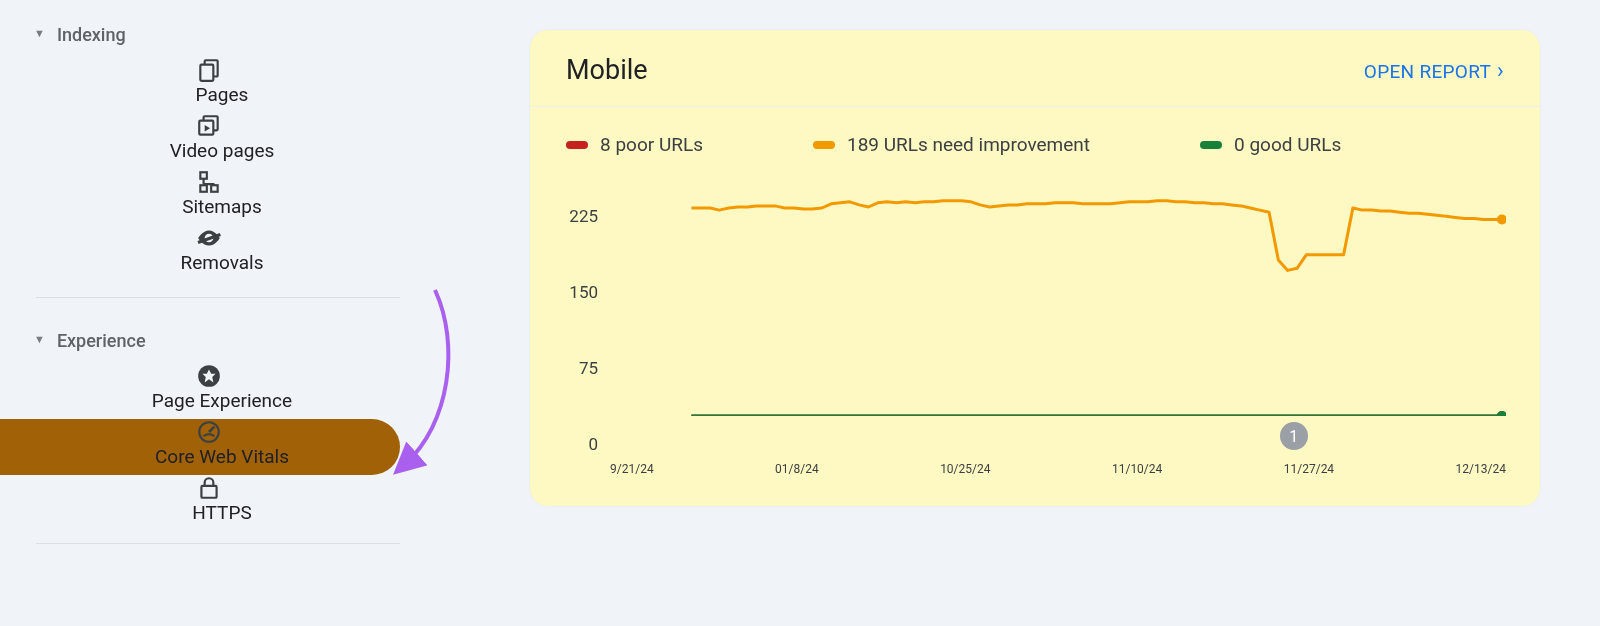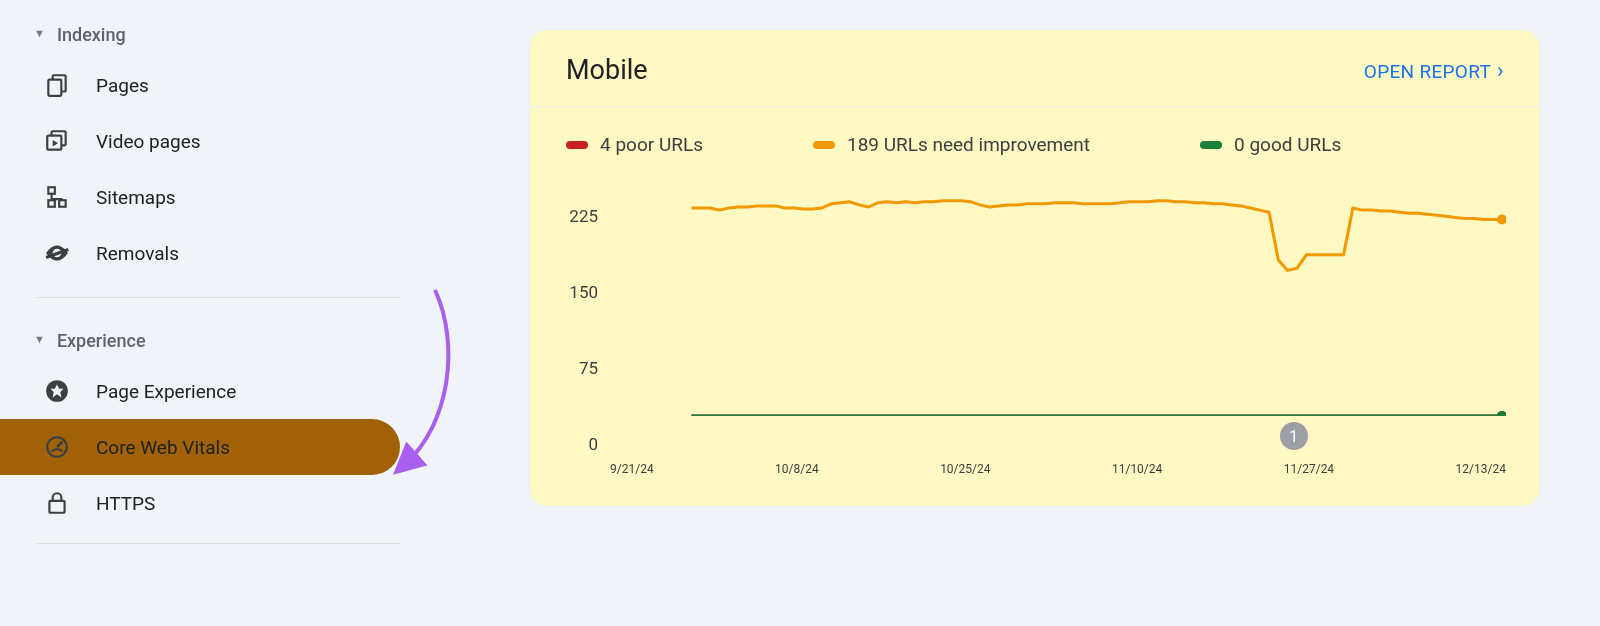--- a/index.html
+++ b/index.html
@@ -33,20 +33,21 @@
   }
   .nav-item {
     display: flex;
     align-items: center;
     height: 56px;
     padding-left: 44px;
     font-size: 19px;
     color: #202124;
     position: relative;
     border-radius: 0 28px 28px 0;
+    flex-direction: column;
   }
   .nav-item.active {
     background: #a16207;
   }
   .nav-item .icon-wrap {
     width: 26px;
     height: 26px;
     margin-right: 26px;
     display: flex;
     align-items: center;
@@ -267,21 +268,21 @@
       <div class="card-title">Mobile</div>
       <div class="open-report">
         <span>OPEN REPORT</span>
         <span class="chev">›</span>
       </div>
     </div>
 
     <div class="legend">
       <div class="legend-item">
         <span class="swatch sw-poor"></span>
-        <span>4 poor URLs</span>
+        <span>8 poor URLs</span>
       </div>
       <div class="legend-item">
         <span class="swatch sw-need"></span>
         <span>189 URLs need improvement</span>
       </div>
       <div class="legend-item">
         <span class="swatch sw-good"></span>
         <span>0 good URLs</span>
       </div>
     </div>
@@ -299,21 +300,21 @@
             <path d="M80.0 26.0 L89.1 26.0 L98.3 26.0 L107.4 28.1 L116.6 26.0 L125.7 25.0 L134.9 25.0 L144.0 23.9 L153.2 23.9 L162.3 23.9 L171.5 26.0 L180.6 26.0 L189.8 27.0 L198.9 27.0 L208.1 26.0 L217.2 21.8 L226.4 20.8 L235.5 19.8 L244.7 22.9 L253.8 25.0 L263.0 20.8 L272.1 19.8 L281.3 20.8 L290.4 19.8 L299.6 20.8 L308.7 19.8 L317.9 19.8 L327.0 18.7 L336.2 18.7 L345.3 18.7 L354.5 19.8 L363.6 22.9 L372.8 25.0 L381.9 23.9 L391.1 22.9 L400.2 22.9 L409.4 21.8 L418.5 21.8 L427.7 21.8 L436.8 20.8 L446.0 20.8 L455.1 20.8 L464.3 21.8 L473.4 21.8 L482.6 21.8 L491.7 21.8 L500.9 20.8 L510.0 19.8 L519.2 19.8 L528.3 19.8 L537.5 18.7 L546.6 18.7 L555.8 19.8 L564.9 19.8 L574.1 20.8 L583.2 20.8 L592.4 21.8 L601.5 21.8 L610.7 22.9 L619.8 23.9 L629.0 26.0 L638.1 28.1 L647.3 30.2 L656.4 78.0 L665.6 88.4 L674.7 86.3 L683.9 72.8 L693.0 72.8 L702.2 72.8 L711.3 72.8 L720.5 72.8 L729.6 26.0 L738.8 28.1 L747.9 28.1 L757.1 29.1 L766.2 29.1 L775.4 30.2 L784.5 31.2 L793.7 31.2 L802.8 32.2 L812.0 33.3 L821.1 34.3 L830.3 35.4 L839.4 36.4 L848.6 36.4 L857.7 37.4 L866.9 37.4 L876.0 37.4 " stroke="#f29900" stroke-width="3" fill="none" stroke-linejoin="round"></path>
             <circle cx="876" cy="37.44" r="5" fill="#f29900"></circle>
             <path d="M80.0 234.0 L89.1 234.0 L98.3 234.0 L107.4 234.0 L116.6 234.0 L125.7 234.0 L134.9 234.0 L144.0 234.0 L153.2 234.0 L162.3 234.0 L171.5 234.0 L180.6 234.0 L189.8 234.0 L198.9 234.0 L208.1 234.0 L217.2 234.0 L226.4 234.0 L235.5 234.0 L244.7 234.0 L253.8 234.0 L263.0 234.0 L272.1 234.0 L281.3 234.0 L290.4 234.0 L299.6 234.0 L308.7 234.0 L317.9 234.0 L327.0 234.0 L336.2 234.0 L345.3 234.0 L354.5 234.0 L363.6 234.0 L372.8 234.0 L381.9 234.0 L391.1 234.0 L400.2 234.0 L409.4 234.0 L418.5 234.0 L427.7 234.0 L436.8 234.0 L446.0 234.0 L455.1 234.0 L464.3 234.0 L473.4 234.0 L482.6 234.0 L491.7 234.0 L500.9 234.0 L510.0 234.0 L519.2 234.0 L528.3 234.0 L537.5 234.0 L546.6 234.0 L555.8 234.0 L564.9 234.0 L574.1 234.0 L583.2 234.0 L592.4 234.0 L601.5 234.0 L610.7 234.0 L619.8 234.0 L629.0 234.0 L638.1 234.0 L647.3 234.0 L656.4 234.0 L665.6 234.0 L674.7 234.0 L683.9 234.0 L693.0 234.0 L702.2 234.0 L711.3 234.0 L720.5 234.0 L729.6 234.0 L738.8 234.0 L747.9 234.0 L757.1 234.0 L766.2 234.0 L775.4 234.0 L784.5 234.0 L793.7 234.0 L802.8 234.0 L812.0 234.0 L821.1 234.0 L830.3 234.0 L839.4 234.0 L848.6 234.0 L857.7 234.0 L866.9 234.0 L876.0 234.0 " stroke="#188038" stroke-width="3" fill="none" stroke-linejoin="round"></path>
             <circle cx="876" cy="234" r="5" fill="#188038"></circle>
           </svg>
         <div class="badge" id="anno-badge" style="left: 669.862px; top: 240px;">1</div>
       </div>
 
       <div class="xaxis">
         <span>9/21/24</span>
-        <span>10/8/24</span>
+        <span>01/8/24</span>
         <span>10/25/24</span>
         <span>11/10/24</span>
         <span>11/27/24</span>
         <span>12/13/24</span>
       </div>
     </div>
   </div>
 </div>
 
 </body></html>

